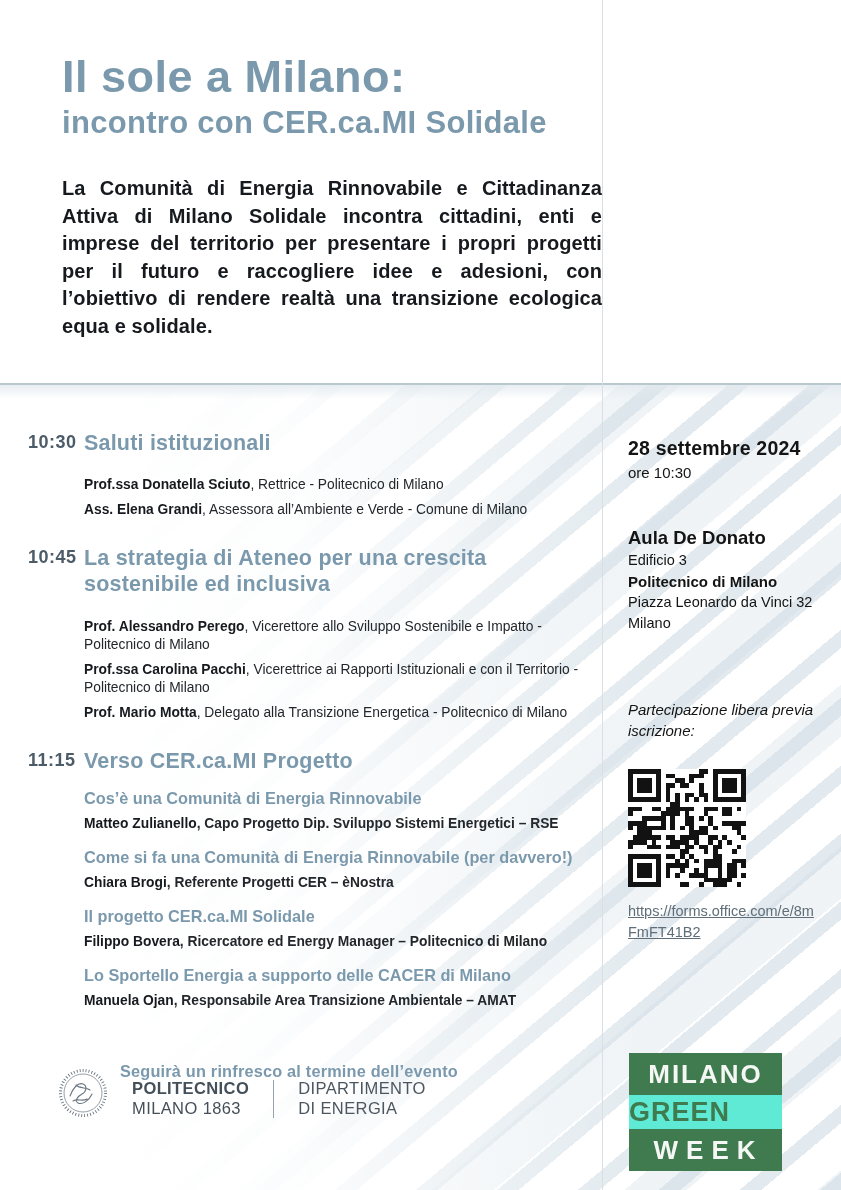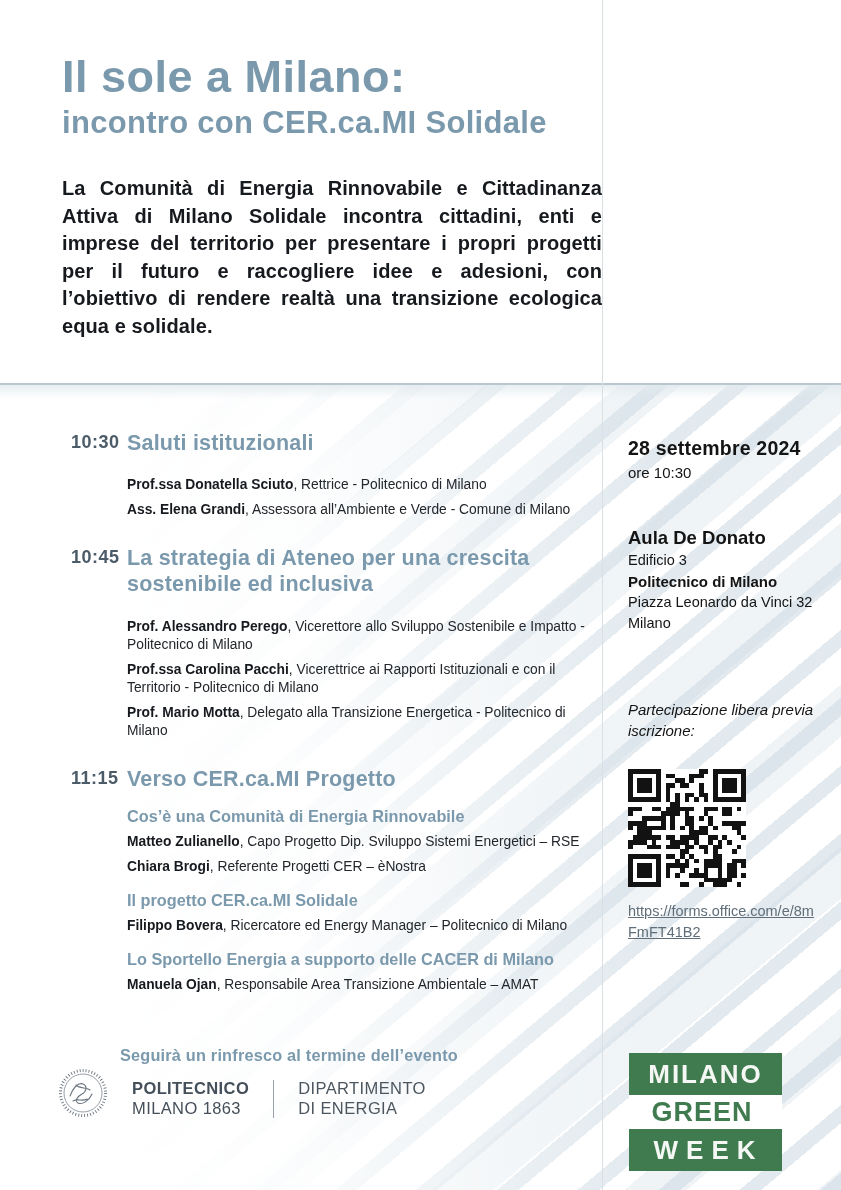--- a/index.html
+++ b/index.html
@@ -28,30 +28,30 @@
   .header{position:absolute; left:62px; top:52px; width:540px; z-index:3;}
   .title1{font-size:45px; line-height:1.12; font-weight:bold; color:#7b99ad; letter-spacing:.5px; margin:0;}
   .title2{font-size:31px; line-height:1.25; font-weight:bold; color:#7b99ad; letter-spacing:.3px; margin:2px 0 0 0;}
   .intro{
     margin:32px 0 0 0; font-size:20px; line-height:27.5px; font-weight:bold;
     color:#16191e; text-align:justify; letter-spacing:.1px;
   }
 
   
   .main{position:absolute; left:0; top:430px; width:602px; z-index:3;}
-  .section{display:grid; grid-template-columns:56px 1fr; padding-left:71px; padding-right:10px; margin-top:26px;}
+  .section{display:grid; grid-template-columns:56px 1fr; padding-left:28px; padding-right:10px; margin-top:26px;}
   .section:first-child{margin-top:0;}
   .sec-time{font-size:18px; font-weight:bold; color:#4c5b68; letter-spacing:.5px; padding-top:2px;}
   .sec-body{min-width:0;}
   .sec-title{margin:0; font-size:21.5px; line-height:1.22; font-weight:bold; color:#7b99ad; letter-spacing:.2px;}
   .speaker{margin-top:7px; font-size:13.8px; line-height:18px; color:#23272c;}
   .speaker b{color:#16191e;}
   .sec-body > .speaker:first-of-type{margin-top:20px;}
   .topic{margin-top:14px; font-size:16.3px; line-height:20px; font-weight:bold; color:#7b99ad;}
-  .topic + .speaker{}
+  .topic + .speaker{font-weight:bold;}
   .closing-note{
     margin:52px 0 0 120px; font-size:16.3px; font-weight:bold; color:#7b99ad; letter-spacing:.2px;
   }
 
   
   .sidebar{position:absolute; left:628px; top:437px; width:186px; z-index:3; color:#141414;}
   .sb-date{font-size:19.5px; font-weight:bold; letter-spacing:.2px;}
   .sb-hour{font-size:15px; margin-top:4px;}
   .sb-venue{margin-top:46px;}
   .sb-venue-name{font-size:18.5px; font-weight:bold;}
@@ -72,22 +72,22 @@
   .polimi .block1 .b{font-weight:bold;}
   .polimi .div{width:1px; height:38px; background:#9aa3ab;}
   .polimi .block2{font-size:16.5px; line-height:20px; letter-spacing:.4px; color:#4c565f;}
 
   .mgw{
     position:absolute; left:629px; top:1053px; width:153px; height:118px; z-index:3;
     background:#3f7b4e; display:flex; flex-direction:column; justify-content:space-between;
     padding:8px 0; box-sizing:border-box;
   }
   .mgw .r1{color:#f4f7f4; font-weight:bold; font-size:26px; letter-spacing:2px; text-align:center; line-height:1;}
-  .mgw .r2{background:#ffffff; color:#3f7b4e; font-weight:bold; font-size:27px; line-height:34px;
-    text-align:center; padding-right:7px; letter-spacing:1px;}
+  .mgw .r2{background:#5eead4; color:#3f7b4e; font-weight:bold; font-size:27px; line-height:34px;
+    text-align:left; padding-right:7px; letter-spacing:1px;}
   .mgw .r3{color:#f4f7f4; font-weight:bold; font-size:26px; letter-spacing:8px; text-align:center; line-height:1; padding-left:6px;}
 </style>
 </head>
 <body>
 
 <div class="page">
 
   <div class="stripes"></div>
   <div class="hline"></div>
   <div class="hline-glow"></div>
@@ -116,20 +116,21 @@
           <div class="speaker"><b>Prof.ssa Carolina Pacchi</b><span>, Vicerettrice ai Rapporti Istituzionali e con il Territorio - Politecnico di Milano</span></div>
           <div class="speaker"><b>Prof. Mario Motta</b><span>, Delegato alla Transizione Energetica - Politecnico di Milano</span></div>
         </div>
       </div>
       <div class="section">
         <div class="sec-time">11:15</div>
         <div class="sec-body">
           <h3 class="sec-title">Verso CER.ca.MI Progetto</h3>
           <div class="topic">Cos’è una Comunità di Energia Rinnovabile</div>
           <div class="speaker"><b>Matteo Zulianello</b><span>, Capo Progetto Dip. Sviluppo Sistemi Energetici – RSE</span></div>
+          <div class="topic">Come si fa una Comunità di Energia Rinnovabile (per davvero!)</div>
           <div class="speaker"><b>Chiara Brogi</b><span>, Referente Progetti CER – èNostra</span></div>
           <div class="topic">Il progetto CER.ca.MI Solidale</div>
           <div class="speaker"><b>Filippo Bovera</b><span>, Ricercatore ed Energy Manager – Politecnico di Milano</span></div>
           <div class="topic">Lo Sportello Energia a supporto delle CACER di Milano</div>
           <div class="speaker"><b>Manuela Ojan</b><span>, Responsabile Area Transizione Ambientale – AMAT</span></div>
         </div>
       </div>
       <div class="closing-note">Seguirà un rinfresco al termine dell’evento</div>
     </div>
 

